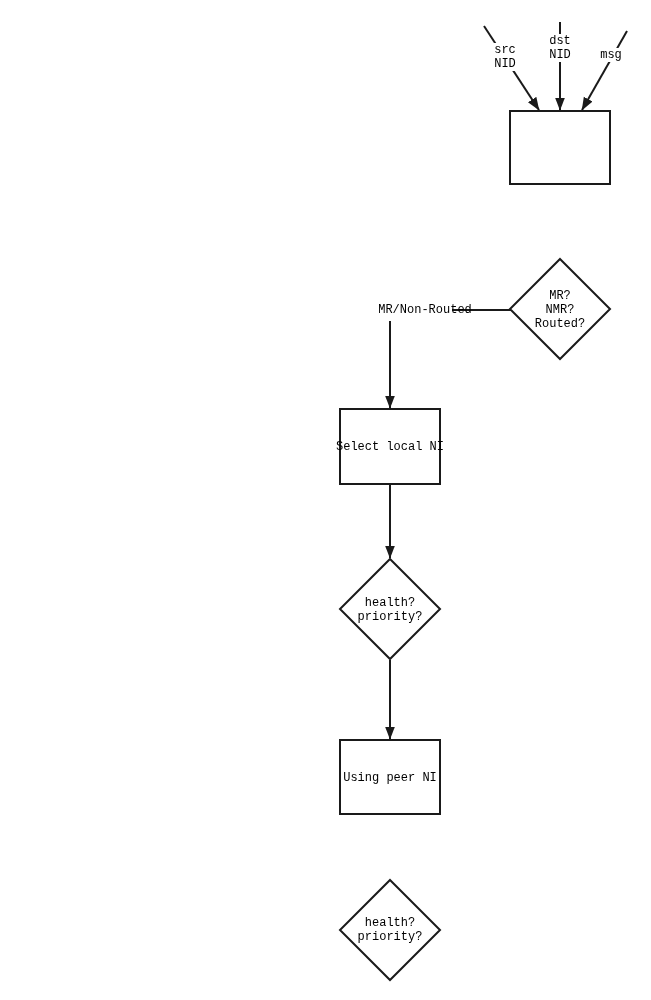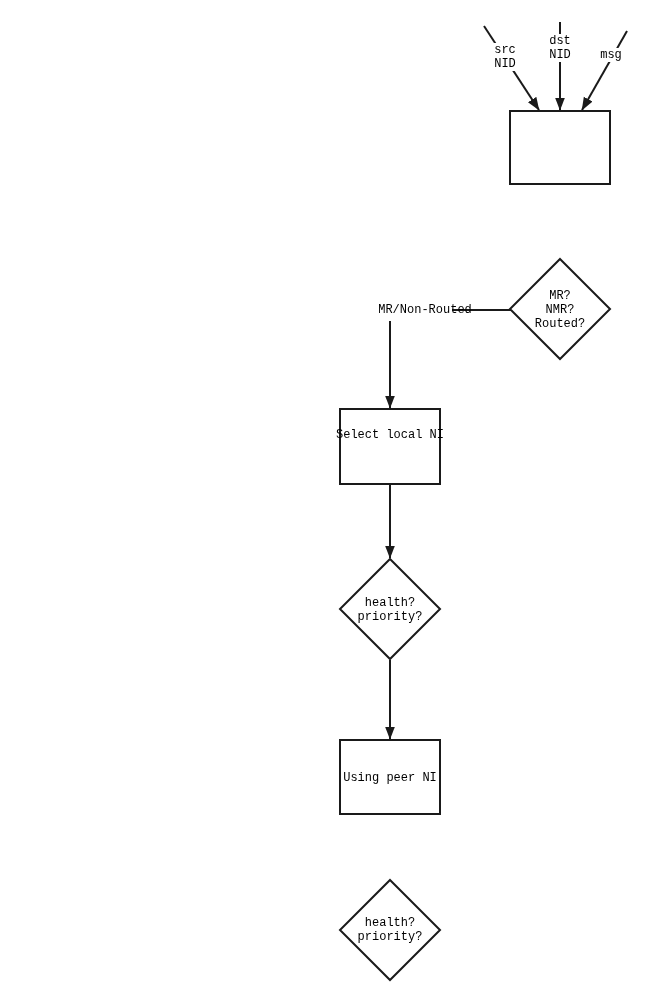--- a/index.html
+++ b/index.html
@@ -68,21 +68,21 @@
 
   <div class="lbl halo" style="left:505px; top:57px;">src
 NID</div>
   <div class="lbl halo" style="left:560px; top:48px;">dst
 NID</div>
   <div class="lbl halo" style="left:611px; top:55px;">msg</div>
 
   <div class="lbl" style="left:560px; top:310px;">MR?
 NMR?
 Routed?</div>
-  <div class="lbl" style="left:390px; top:435px;">Select local NI</div>
+  <div class="lbl" style="left:390px; top:447px;">Select local NI</div>
   <div class="lbl" style="left:390px; top:610px;">health?
 priority?</div>
   <div class="lbl" style="left:390px; top:778px;">Using peer NI</div>
   <div class="lbl" style="left:390px; top:930px;">health?
 priority?</div>
 
   <div class="lbl" style="left:393px; top:310px;margin-left:32px;">MR/Non-Routed</div>
 
 </div>
 

